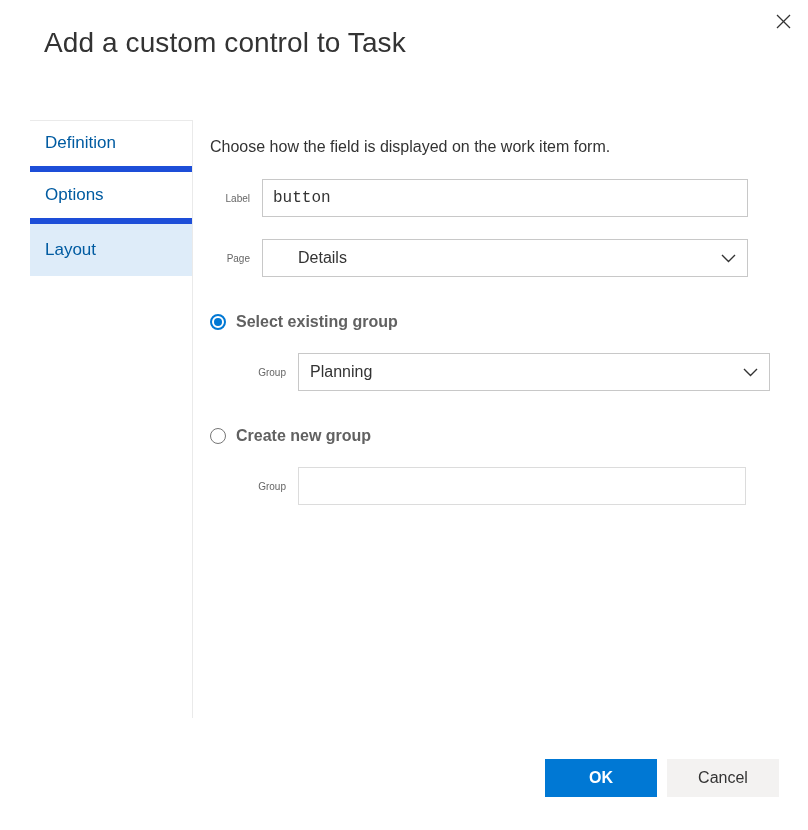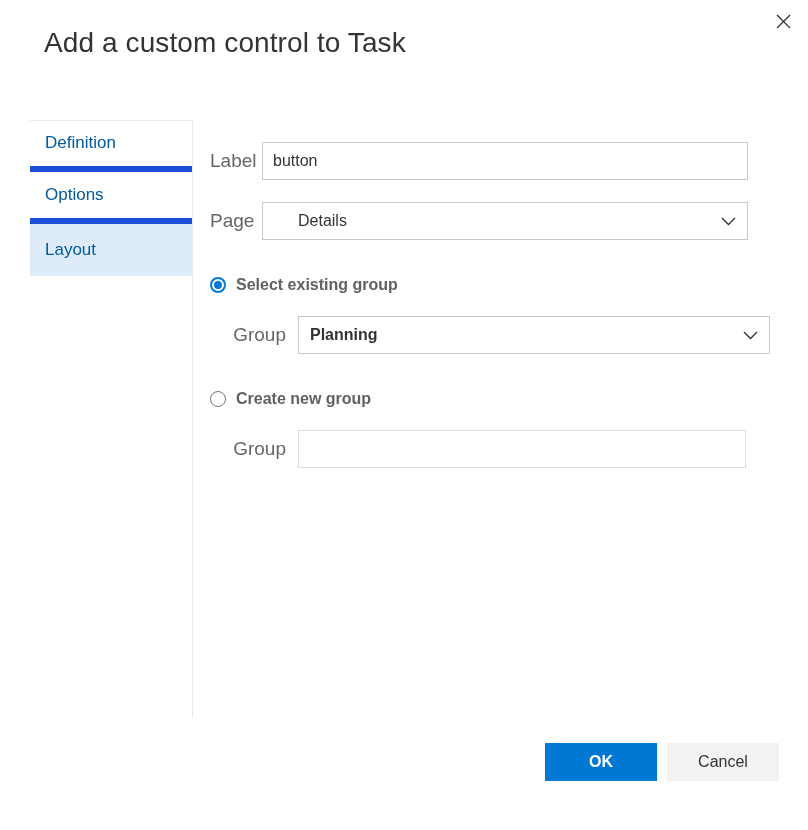--- a/index.html
+++ b/index.html
@@ -109,36 +109,36 @@
     margin-top: 17px;
     line-height: 20px;
   }
 
   .field-row {
     display: flex;
     align-items: center;
     margin-top: 22px;
   }
   .field-label {
-    font-size: 19px;
+    font-size: 10px;
     color: #666666;
     text-align: right;
     padding-right: 12px;
     box-sizing: border-box;
     flex: 0 0 auto;
   }
   .field-label.w-top { width: 52px; }
   .field-label.w-indent { width: 88px; }
 
   .text-input {
     height: 38px;
     box-sizing: border-box;
     border: 1px solid #c8c8c8;
     background: #ffffff;
-    font-family: Liberation Sans, sans-serif;
+    font-family: Liberation Mono, monospace;
     font-size: 16px;
     color: #333333;
     padding: 0 10px;
     outline: none;
   }
   .text-input.top-width { width: 486px; }
   .text-input.indent-width { width: 448px; }
   .text-input.disabled {
     border: 1px solid #dcdcdc;
     background: #ffffff;
@@ -148,21 +148,21 @@
     position: relative;
     height: 38px;
     box-sizing: border-box;
     border: 1px solid #c8c8c8;
     background: #ffffff;
     display: flex;
     align-items: center;
     cursor: pointer;
   }
   .select-wrap.top-width { width: 486px; padding-left: 24px; }
-  .select-wrap.indent-width { width: 476px; font-weight: bold; }
+  .select-wrap.indent-width { width: 476px; }
   .select-value {
     font-size: 16px;
     color: #333333;
     padding-left: 11px;
   }
   .chevron {
     position: absolute;
     right: 11px;
     top: 50%;
     transform: translateY(-50%);
@@ -208,21 +208,21 @@
     font-size: 16px;
     font-weight: bold;
     color: #616161;
     margin-left: 10px;
   }
 
   
   .footer {
     position: absolute;
     left: 0;
-    bottom: 16px;
+    bottom: 0;
     width: 808px;
     height: 110px;
   }
   .btn {
     position: absolute;
     top: 39px;
     height: 38px;
     border: none;
     font-family: "Liberation Sans", sans-serif;
     font-size: 16px;
@@ -270,20 +270,21 @@
     </div>
     <div class="tab-item selected">
       <span>Layout</span>
     </div>
   </div>
 
   <div class="vdivider"></div>
 
   <div class="content">
 
+    <div class="content-intro">Choose how the field is displayed on the work item form.</div>
 
     <div class="field-row">
       <div class="field-label w-top">Label</div>
       <input class="text-input top-width" type="text" value="button" style="">
     </div>
 
     <div class="field-row">
       <div class="field-label w-top">Page</div>
       <div class="select-wrap top-width">
         <span class="select-value">Details</span>

